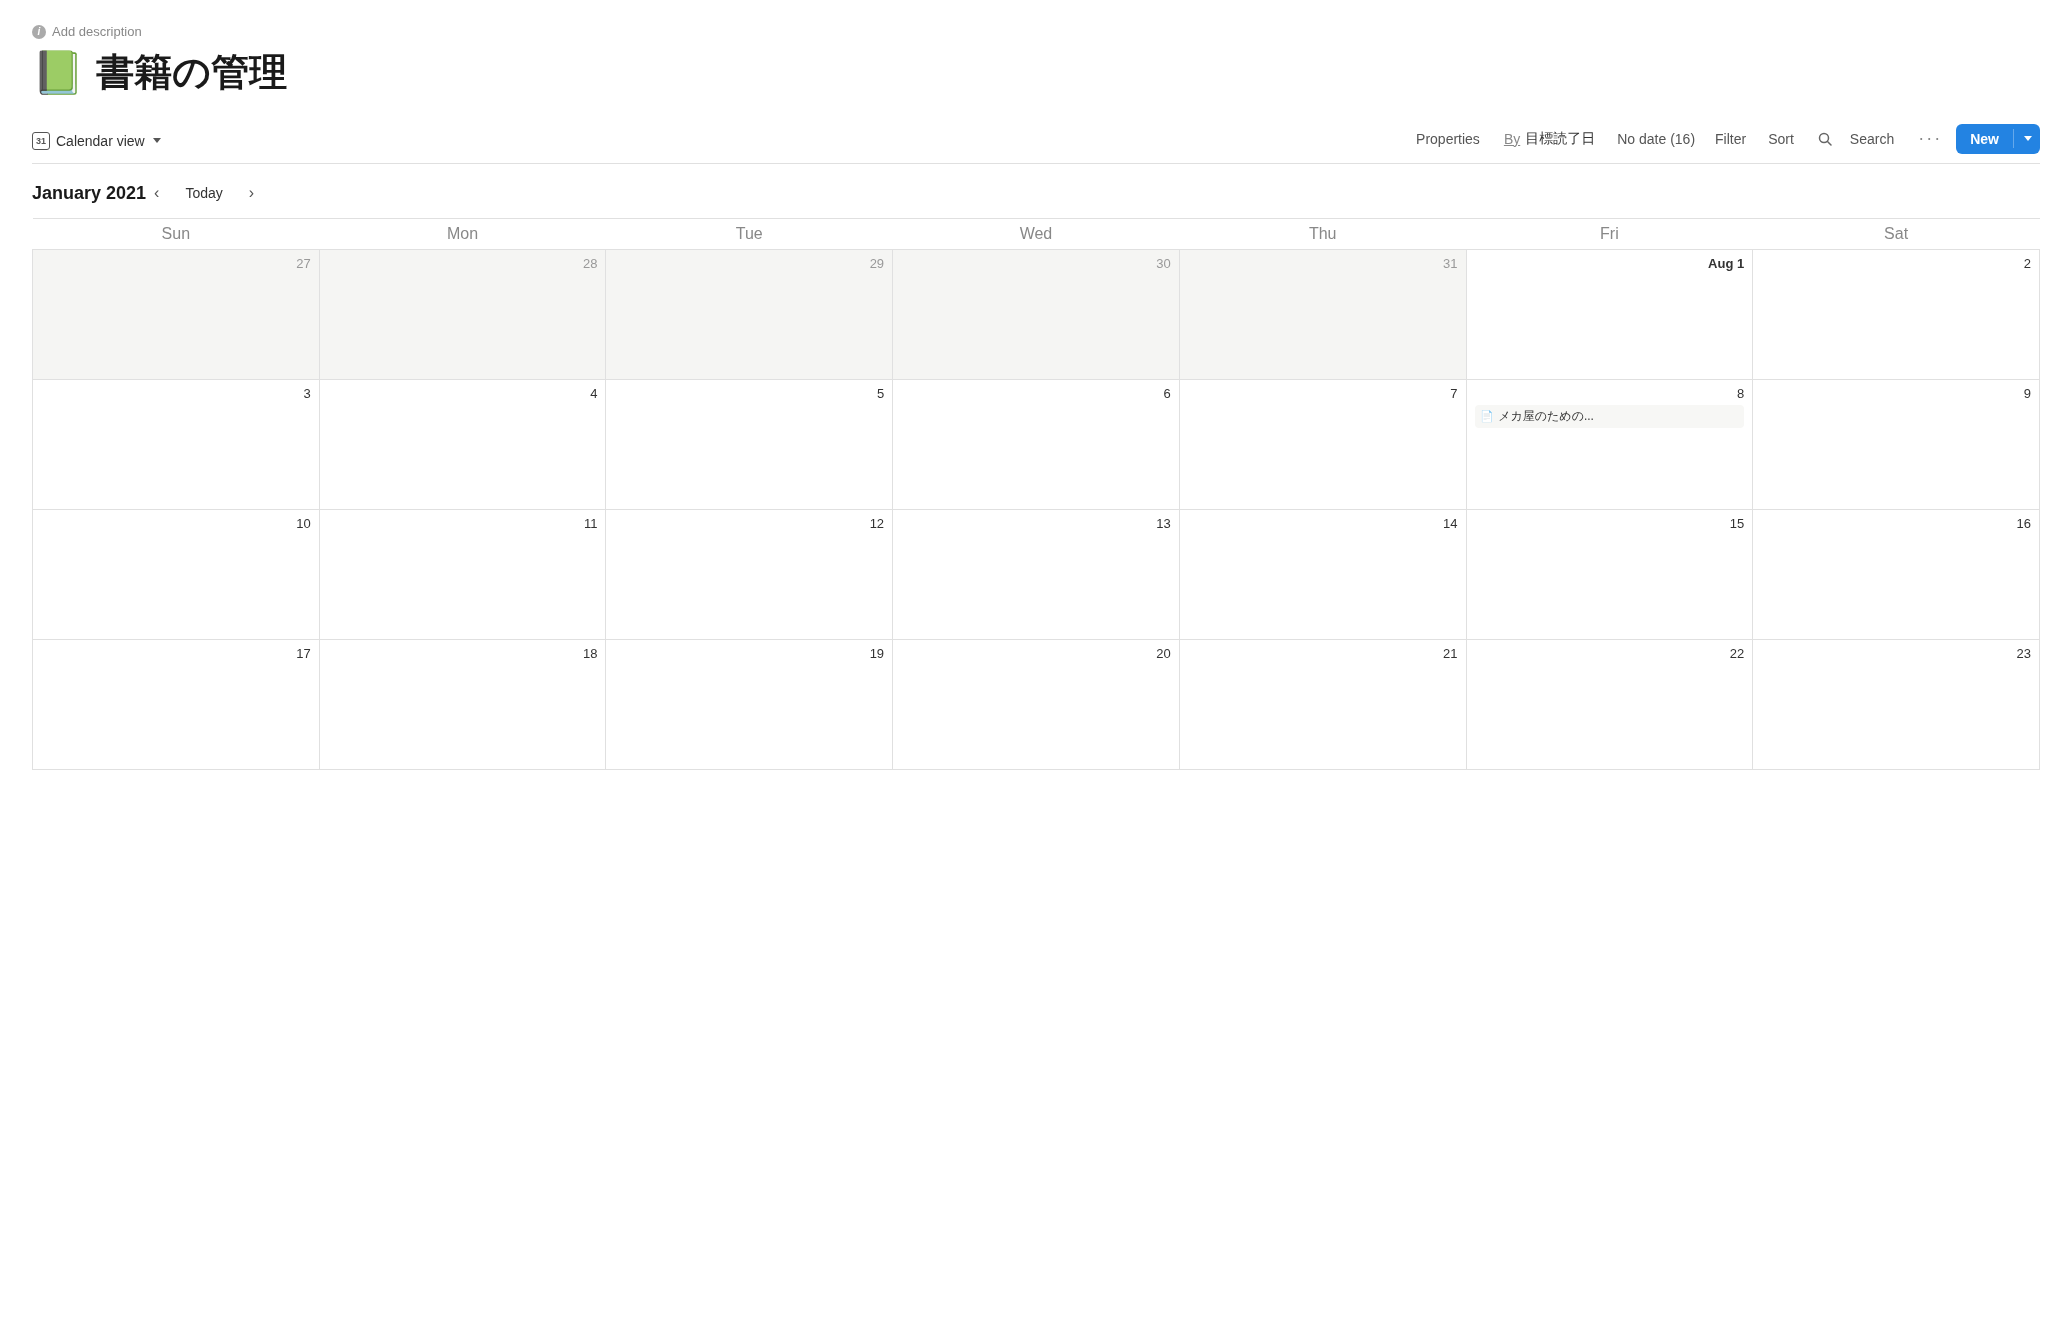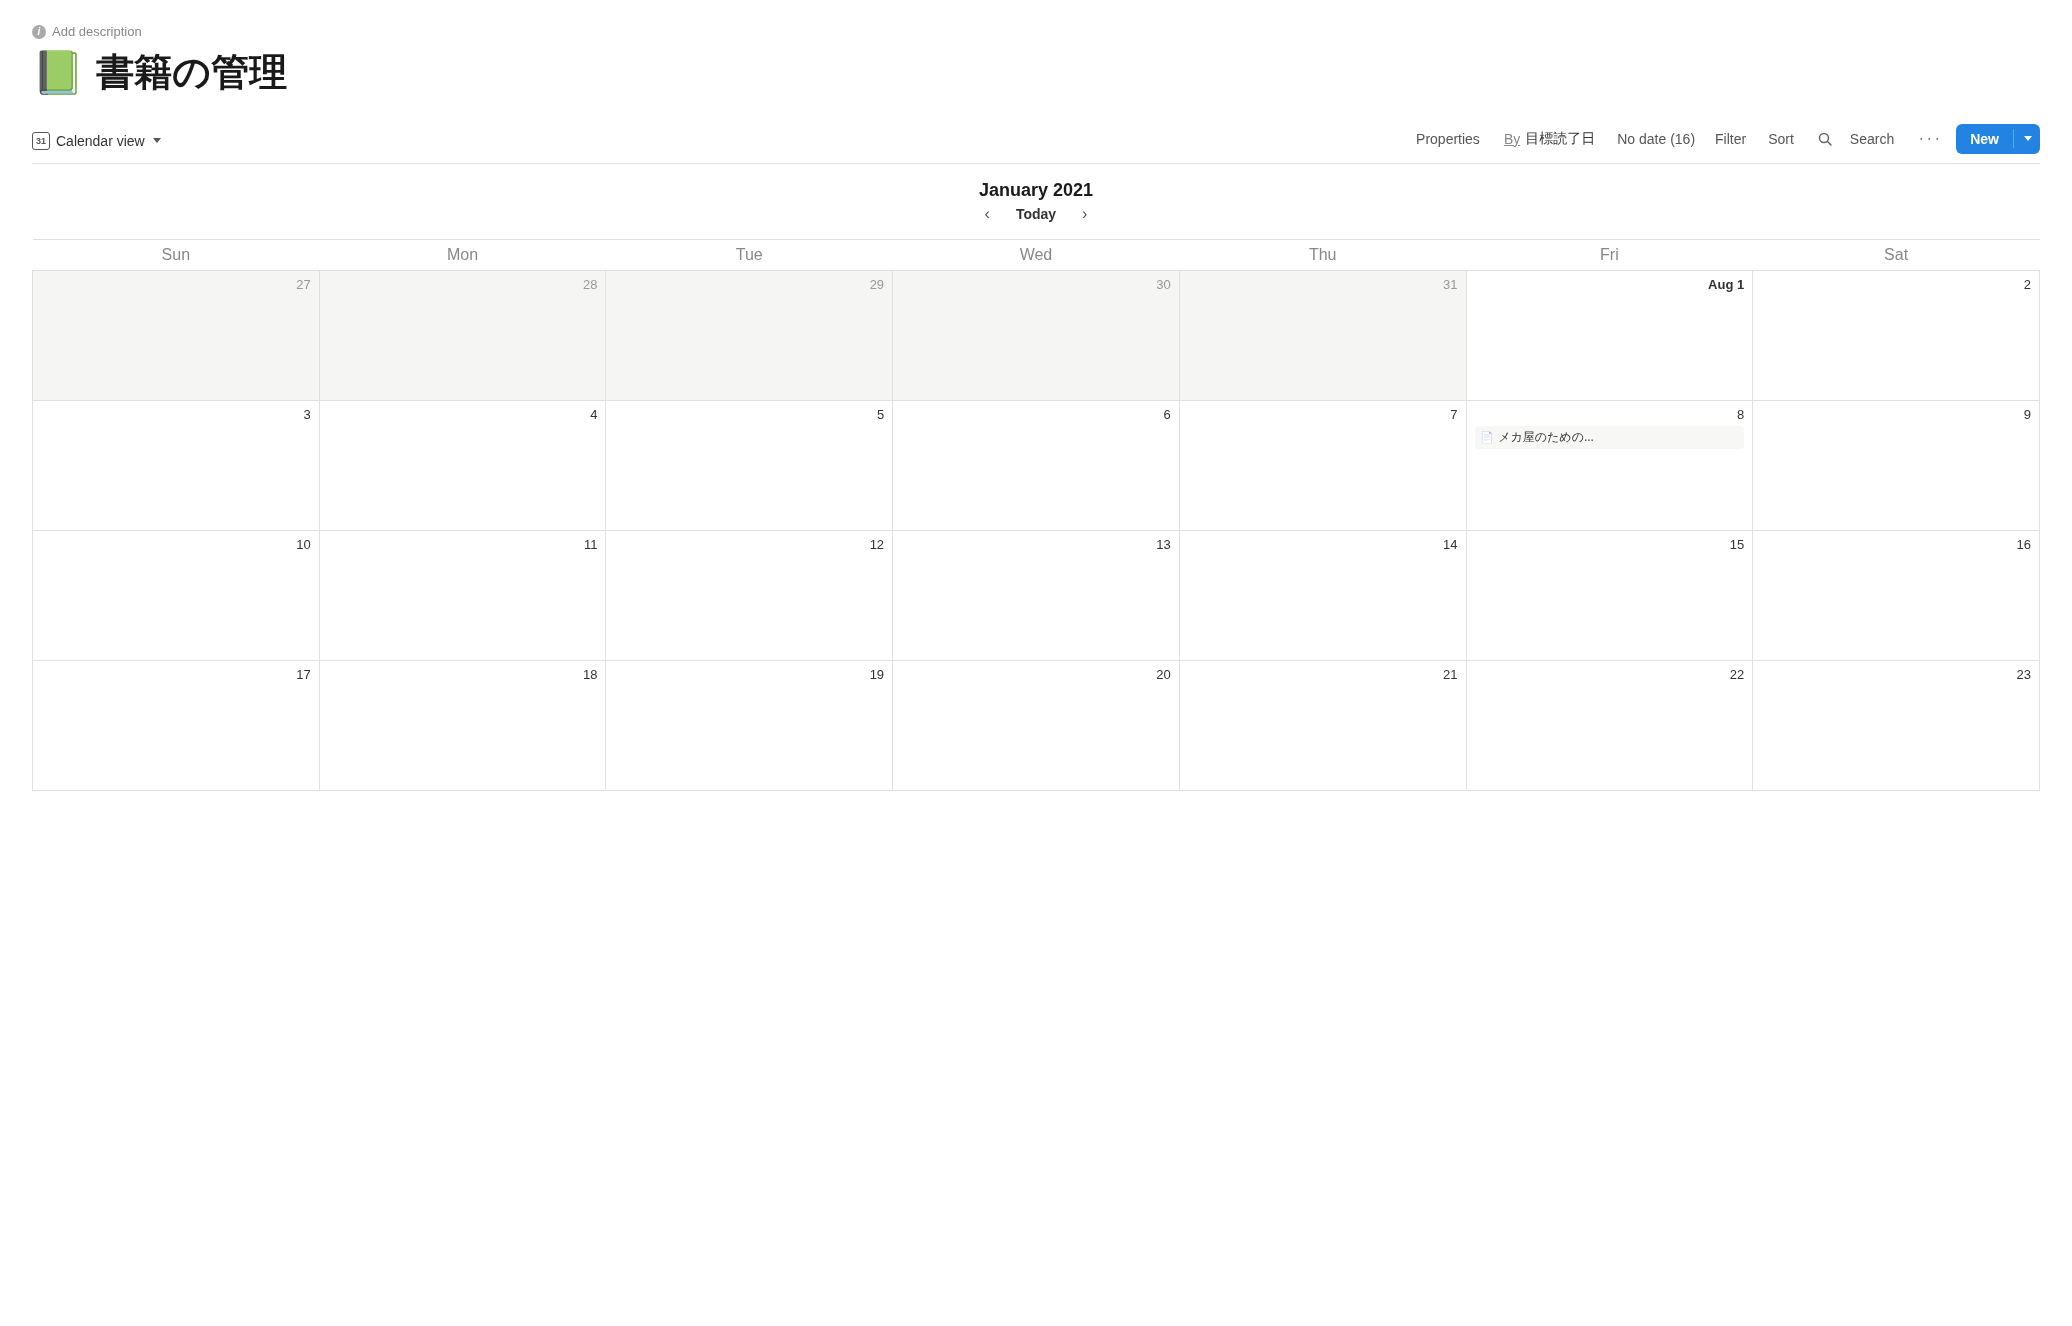--- a/index.html
+++ b/index.html
@@ -159,21 +159,20 @@
 
     
     .calendar-section {
       margin-top: 0;
     }
 
     .calendar-nav {
       display: flex;
       align-items: center;
       padding: 16px 0 12px 0;
-      flex-direction: column;
     }
 
     .calendar-nav-left {
       font-size: 18px;
       font-weight: 700;
       color: #1a1a1a;
     }
 
     .calendar-nav-right {
       display: flex;
@@ -189,21 +188,21 @@
       color: #555;
       padding: 4px 8px;
       border-radius: 4px;
     }
 
     .today-btn {
       background: none;
       border: none;
       cursor: pointer;
       font-size: 14px;
-      font-weight: 700;
+      font-weight: 400;
       color: #333;
       padding: 5px 12px;
       border-radius: 5px;
     }
 
     .calendar-grid {
       width: 100%;
       border-collapse: collapse;
     }
 

